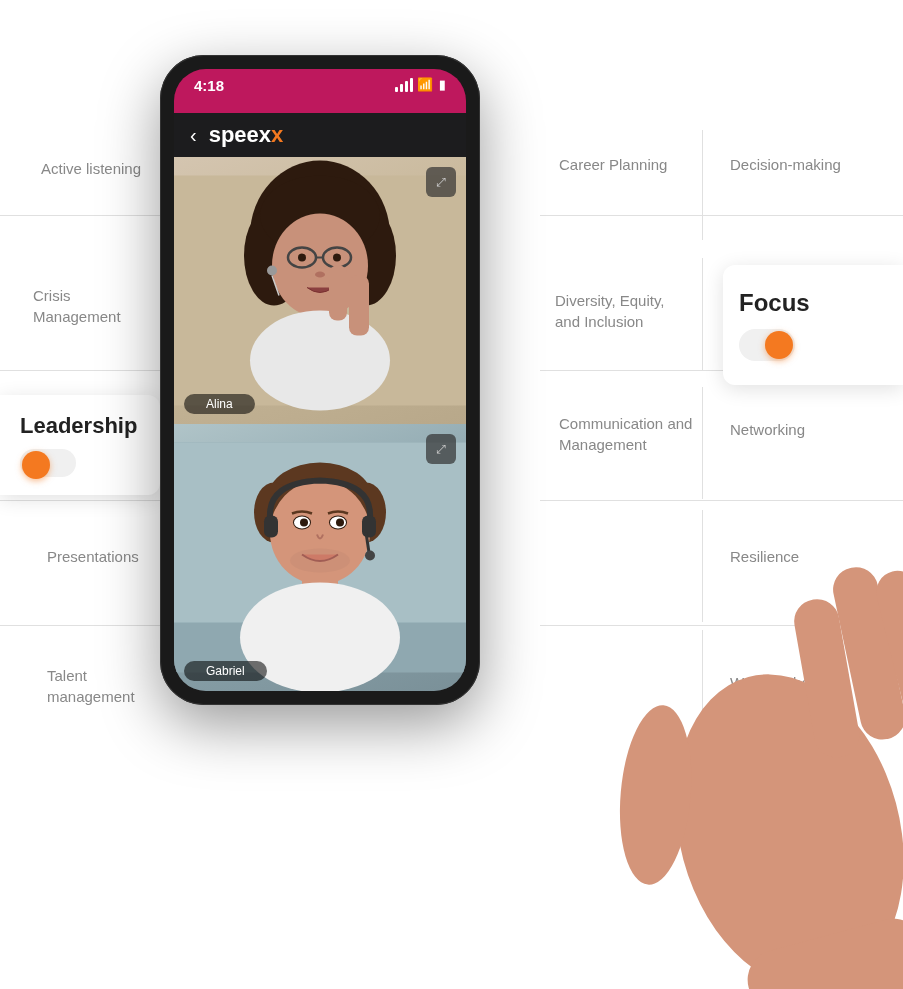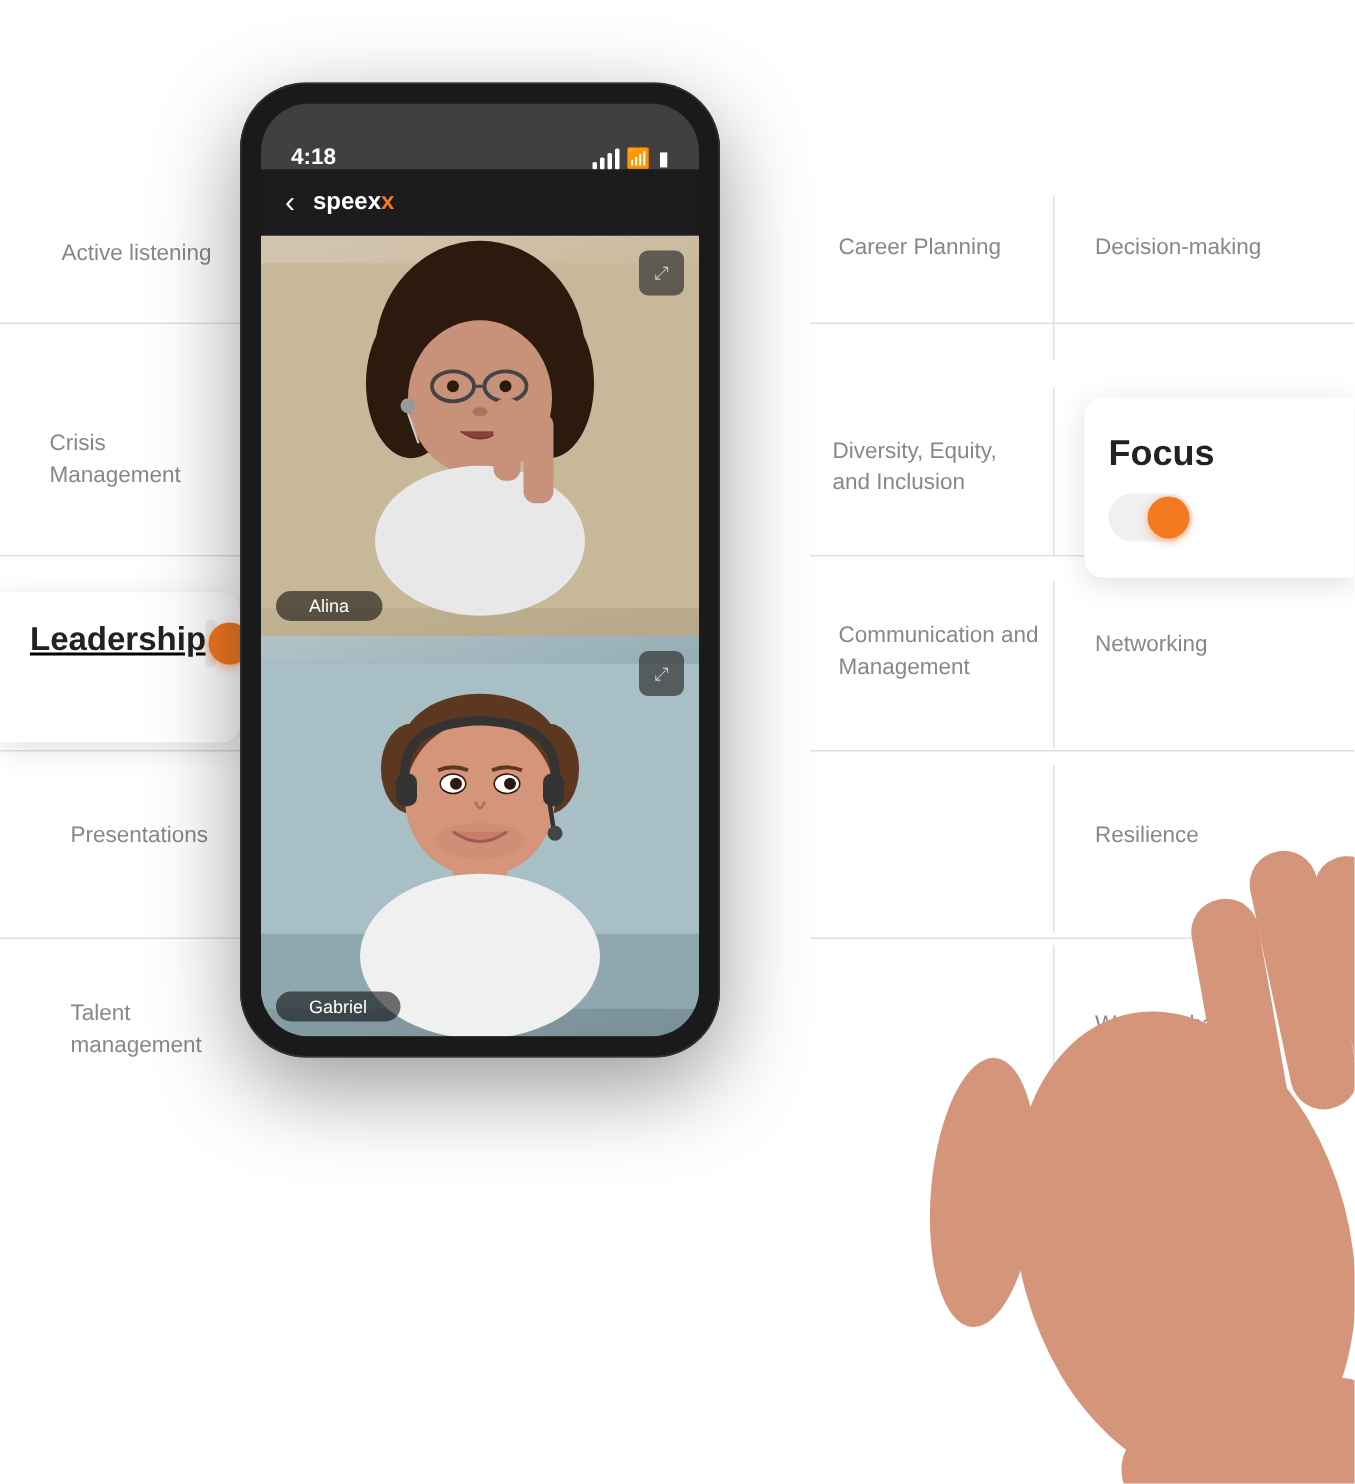--- a/index.html
+++ b/index.html
@@ -69,25 +69,24 @@
     .leadership-card {
       position: absolute;
       top: 395px;
       left: 0px;
       width: 160px;
       height: 100px;
       background: #fff;
       border-radius: 0 12px 12px 0;
       box-shadow: 0 4px 20px rgba(0,0,0,0.12);
       display: flex;
-      flex-direction: row;
+      flex-direction: column;
       justify-content: space-between;
       padding: 18px 16px 18px 20px;
       overflow: hidden;
-      text-decoration: underline;
     }
 
     .leadership-title {
       font-size: 22px;
       font-weight: 800;
       color: #222;
       margin-bottom: 10px;
     }
 
     .leadership-toggle {
@@ -145,23 +144,23 @@
       background: #1c1c1e;
       border-radius: 32px;
       overflow: hidden;
       display: flex;
       flex-direction: column;
     }
 
     
     .status-bar {
       height: 44px;
-      background: #404040;
-      display: flex;
-      align-items: flex-end;
+      background: #be185d;
+      display: flex;
+      align-items: flex-start;
       justify-content: space-between;
       padding: 8px 20px 0 20px;
       flex-shrink: 0;
     }
 
     .status-time {
       color: #fff;
       font-size: 15px;
       font-weight: 600;
     }
@@ -196,21 +195,21 @@
     }
 
     .nav-back {
       color: #fff;
       font-size: 20px;
       cursor: pointer;
     }
 
     .nav-title {
       color: #fff;
-      font-size: 16px;
+      font-size: 22px;
       font-weight: 600;
       display: flex;
       align-items: center;
       gap: 0;
     }
 
     .nav-title-speexx {
       color: #fff;
       font-weight: 600;
     }

